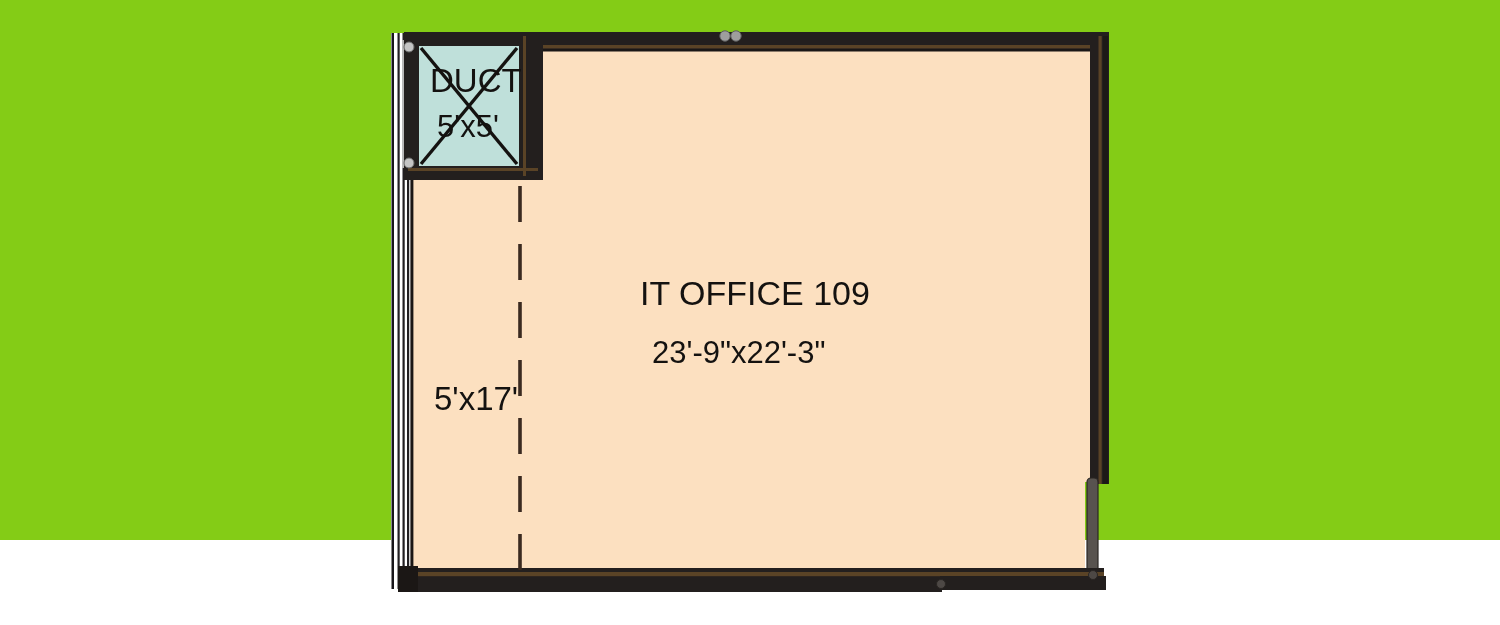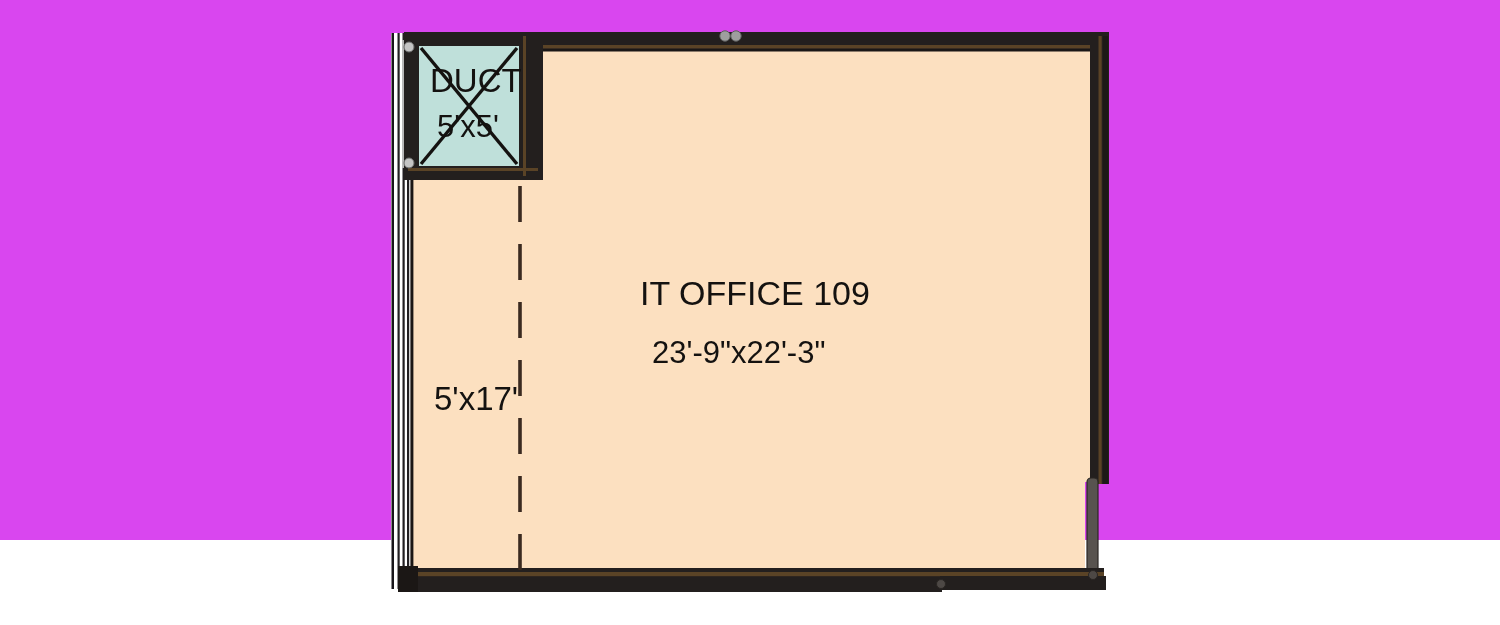--- a/index.html
+++ b/index.html
@@ -11,21 +11,21 @@
   body {
     width: 1500px;
     height: 625px;
     overflow: hidden;
     font-family: "Liberation Sans", sans-serif;
   }
   #plan-root {
     position: relative;
     width: 1500px;
     height: 540px;
-    background: #d946ef;
+    background: #84cc16;
   }
   #plan-svg {
     position: absolute;
     left: 0;
     top: 0;
     width: 1500px;
     height: 625px;
     display: block;
   }
   .plan-text {

